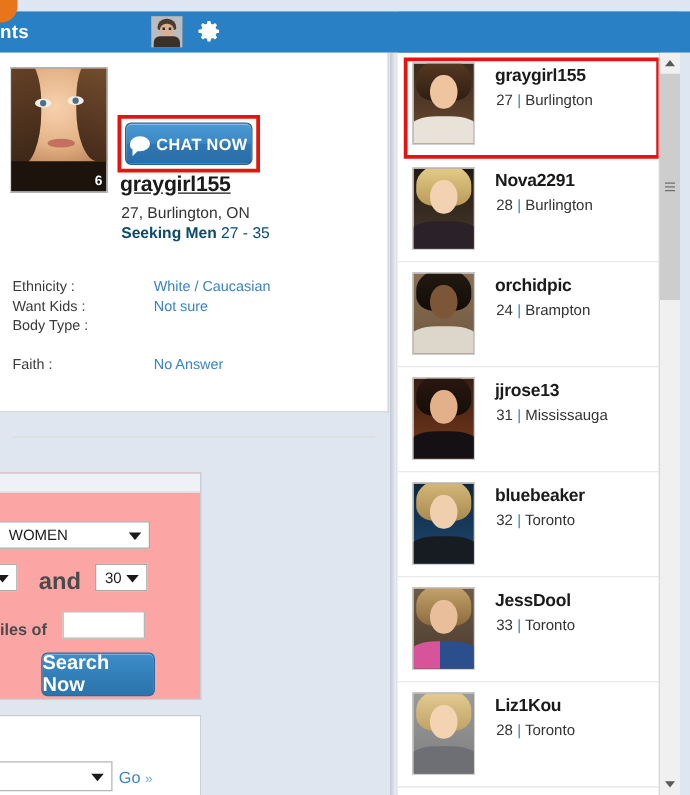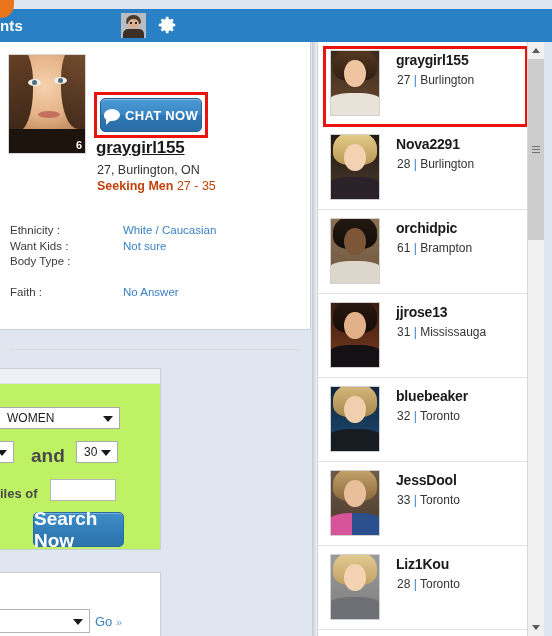--- a/index.html
+++ b/index.html
@@ -192,21 +192,21 @@
     left: 97px;
     top: 121px;
     font-size: 12.5px;
     color: #333;
   }
   #profile-seeking {
     position: absolute;
     left: 97px;
     top: 137px;
     font-size: 12.5px;
-    color: #c2410c;
+    color: #0c4a6e;
   }
   #profile-seeking b { font-weight: bold; }
 
   #details-table {
     position: absolute;
     left: 10px;
     top: 182px;
     width: 292px;
   }
   .detail-row { position: relative; height: 15.5px; }
@@ -227,24 +227,24 @@
     top: 307px;
     width: 290px;
     height: 1px;
     background: #dcdcdc;
   }
 
   
   #search-panel {
     position: absolute;
     left: 0;
-    top: 326px;
+    top: 336px;
     width: 161px;
     height: 182px;
-    background: #bef264;
+    background: #fca5a5;
     border: 1px solid #c9cfd6;
     border-left: none;
     box-sizing: border-box;
   }
   #search-panel-top {
     position: absolute; left: 0; top: 0; width: 100%; height: 15px;
     background: #eef2f7; border-bottom: 1px solid #dde3ea;
     box-sizing: border-box;
   }
   .sel {
@@ -275,21 +275,21 @@
     position: absolute; left: 50px; top: 110px; width: 66px; height: 22px;
     border: 1px solid #b5b5b5; background: #fff; box-sizing: border-box;
     font-size: 12px; font-family: "Liberation Sans", sans-serif; padding: 0 4px;
   }
   #search-now-btn {
     position: absolute; left: 33px; top: 143px; width: 91px; height: 35px;
     background: linear-gradient(#3f8ec9 0%, #327fb9 50%, #2c73ab 100%);
     border: 1px solid #2a6a9e;
     border-radius: 5px;
     box-sizing: border-box;
-    color: #fff; font-size: 19px; font-weight: bold;
+    color: #fff; font-size: 16px; font-weight: bold;
     display: flex; align-items: center; 
     cursor: pointer;
     box-shadow: inset 0 1px 0 rgba(255,255,255,.3);
   }
 
   
   #go-panel {
     position: absolute;
     left: 0;
     top: 530px;
@@ -619,21 +619,21 @@
       <div class="thumb">
         <div class="fc">
           <div class="bgf" style="background:linear-gradient(#8a6f52,#6d5640)"></div>
           <div class="hair" style="background:linear-gradient(#241a12,#120c08)"></div>
           <div class="face" style="background:#7d5638"></div>
           <div class="torso" style="background:#ddd6cb"></div>
         </div>
       </div>
       <div class="name">orchidpic</div>
       <div class="meta">
-        <span>61</span>
+        <span>24</span>
         <span class="bar">|</span>
         <span>Brampton</span>
       </div>
     </div>
 
     <div class="chat-item">
       <div class="thumb">
         <div class="fc">
           <div class="bgf" style="background:linear-gradient(#3a1e12,#7a3a1c)"></div>
           <div class="hair" style="background:linear-gradient(#2a1810,#160d08)"></div>

